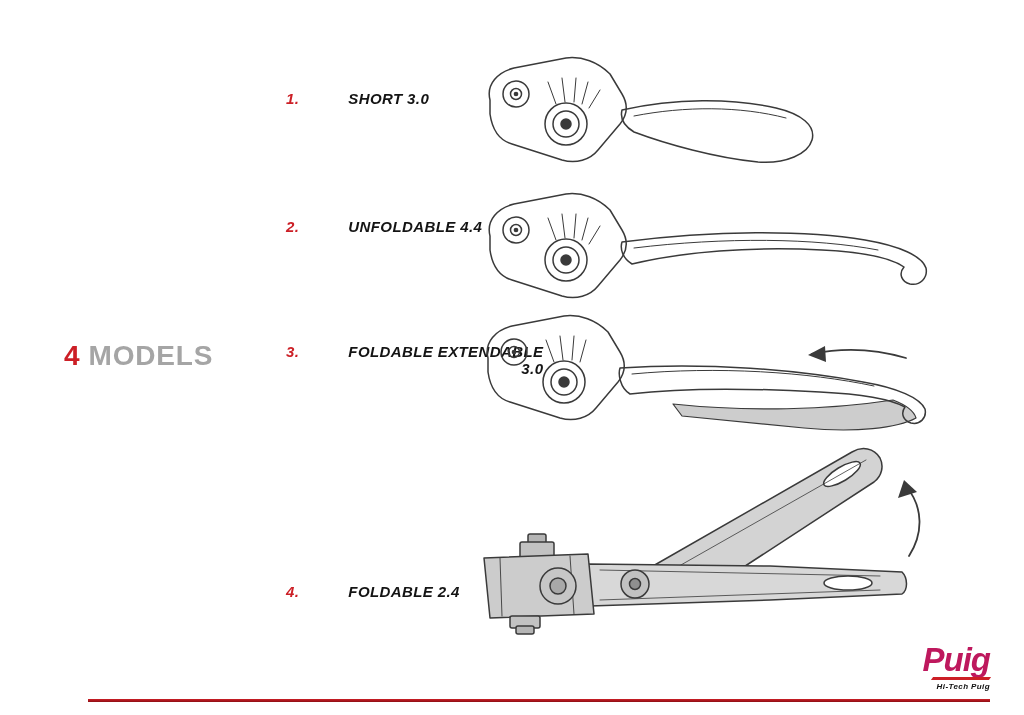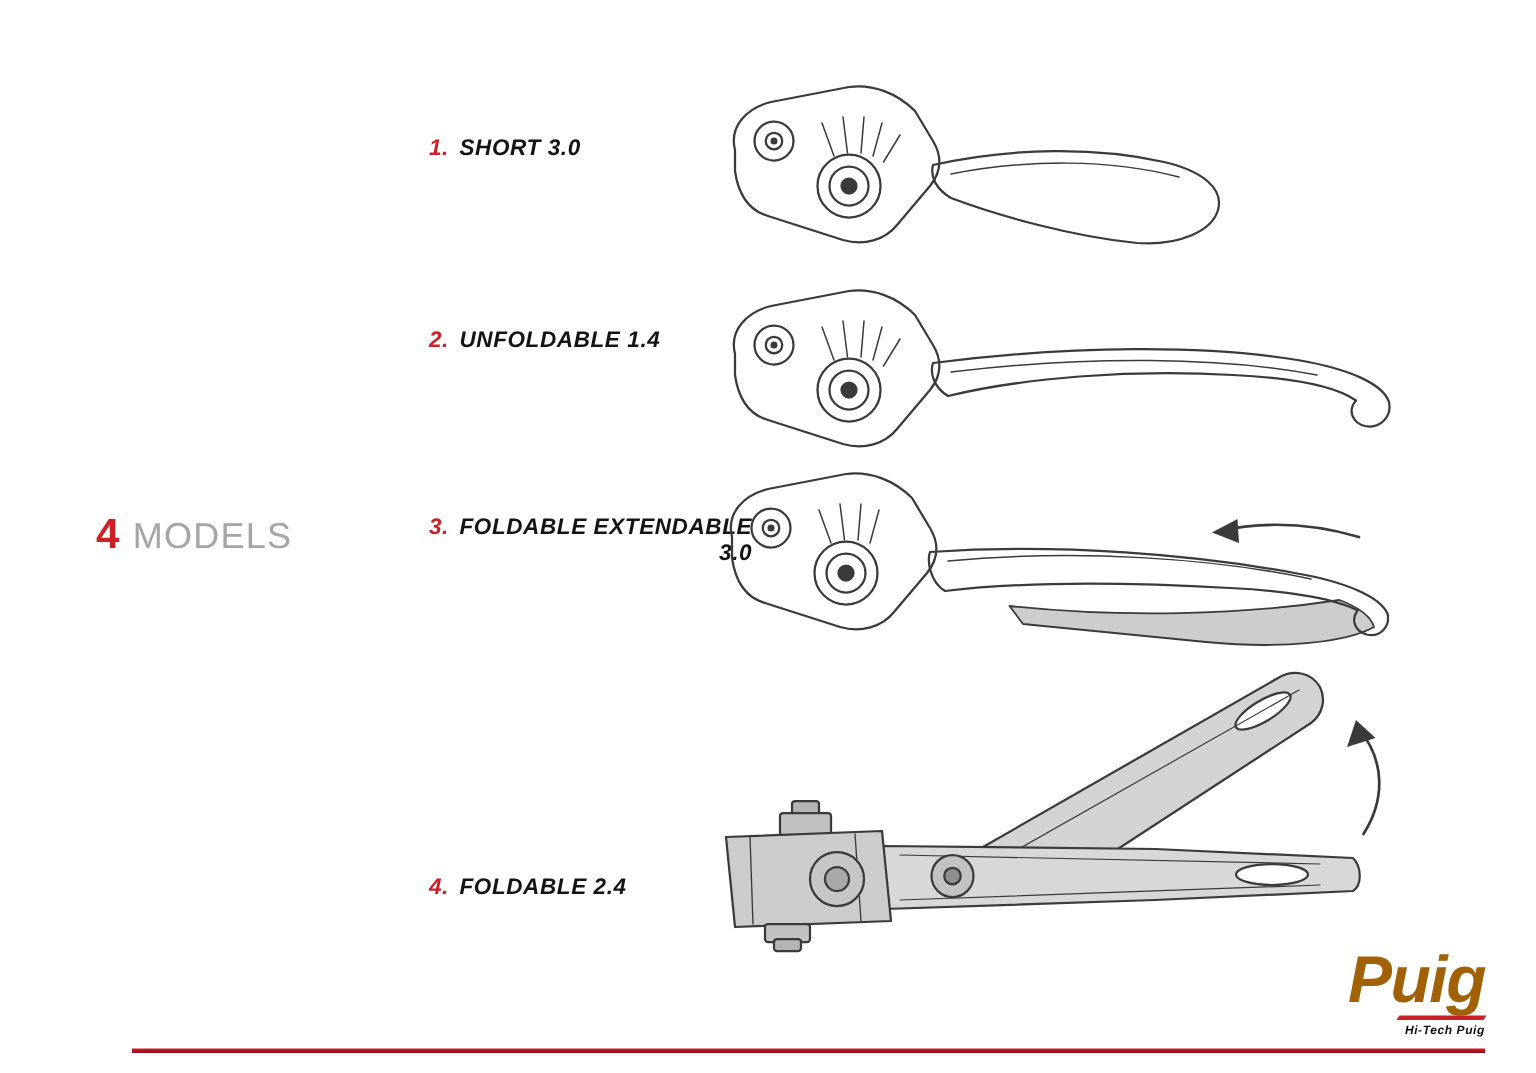--- a/index.html
+++ b/index.html
@@ -3,43 +3,43 @@
 <meta charset="utf-8">
 <style>
   * { margin:0; padding:0; box-sizing:border-box; }
   html,body { width:1024px; height:715px; background:#ffffff; font-family:"Liberation Sans", sans-serif; }
   .page { position:relative; width:1024px; height:715px; background:#fff; overflow:hidden; }
 
   
   .item-label { position:absolute; display:flex; align-items:baseline; font-style:italic; font-weight:700;
                 font-size:15px; color:#141414; letter-spacing:.4px; }
   .item-label .num { color:var(--accent-red,#cc1f26); margin-right:7px; font-weight:800; }
-  .item-label .txt { white-space:pre-line; }
+  .item-label .txt { white-space:pre-line;margin-left:42px; }
   .label-1 { left:286px; top:90px; }
   .label-2 { left:286px; top:218px; }
   .label-3 { left:286px; top:343px; }
   .label-3 .txt { text-align:right; }
   .label-4 { left:286px; top:583px; }
 
   
   .models-label { position:absolute; left:64px; top:340px; display:flex; align-items:baseline; gap:9px; }
   .models-number { color:var(--accent-red,#cc1f26); font-size:28px; font-weight:700; }
-  .models-text { color:var(--gray-text,#a5a5a5); font-size:24px; font-weight:400; letter-spacing:.8px; }
+  .models-text { color:var(--gray-text,#a5a5a5); font-size:28px; font-weight:700; letter-spacing:.8px; }
 
   
   .lever { position:absolute; }
   .lever-1 { left:470px; top:52px; }
   .lever-2 { left:470px; top:192px; }
   .lever-3 { left:468px; top:306px; }
   .lever-4 { left:470px; top:438px; }
   .lever svg { display:block; }
 
   
   .logo { position:absolute; right:34px; bottom:24px; text-align:right; }
-  .logo-brand { font-style:italic; font-weight:800; font-size:44px; line-height:.95; color:#a16207; letter-spacing:-1px;margin-top:28px; }
+  .logo-brand { font-style:italic; font-weight:800; font-size:33px; line-height:.95; color:#be185d; letter-spacing:-1px;margin-top:28px; }
   .logo-swoosh { height:3px; width:58px; margin:2px 0 2px auto; background:var(--accent-red,#cc1f26); transform:skewX(-35deg); }
   .logo-tagline { font-size:8px; font-weight:700; font-style:italic; color:#101010; letter-spacing:.4px; }
   .footer-line { position:absolute; left:88px; right:34px; bottom:13px; height:3px;
                  background:linear-gradient(var(--accent-red,#cc1f26), #8d0e14); }
 </style>
 </head>
 <body>
 
 <div class="page">
 
@@ -47,21 +47,21 @@
     <span class="models-number">4</span>
     <span class="models-text">MODELS</span>
   </div>
 
   <div class="item-label label-1">
     <span class="num">1.</span>
     <span class="txt">SHORT 3.0</span>
   </div>
   <div class="item-label label-2">
     <span class="num">2.</span>
-    <span class="txt">UNFOLDABLE 1.4</span>
+    <span class="txt">UNFOLDABLE 4.4</span>
   </div>
   <div class="item-label label-3">
     <span class="num">3.</span>
     <span class="txt">FOLDABLE EXTENDABLE
 3.0</span>
   </div>
   <div class="item-label label-4">
     <span class="num">4.</span>
     <span class="txt">FOLDABLE 2.4</span>
   </div>

